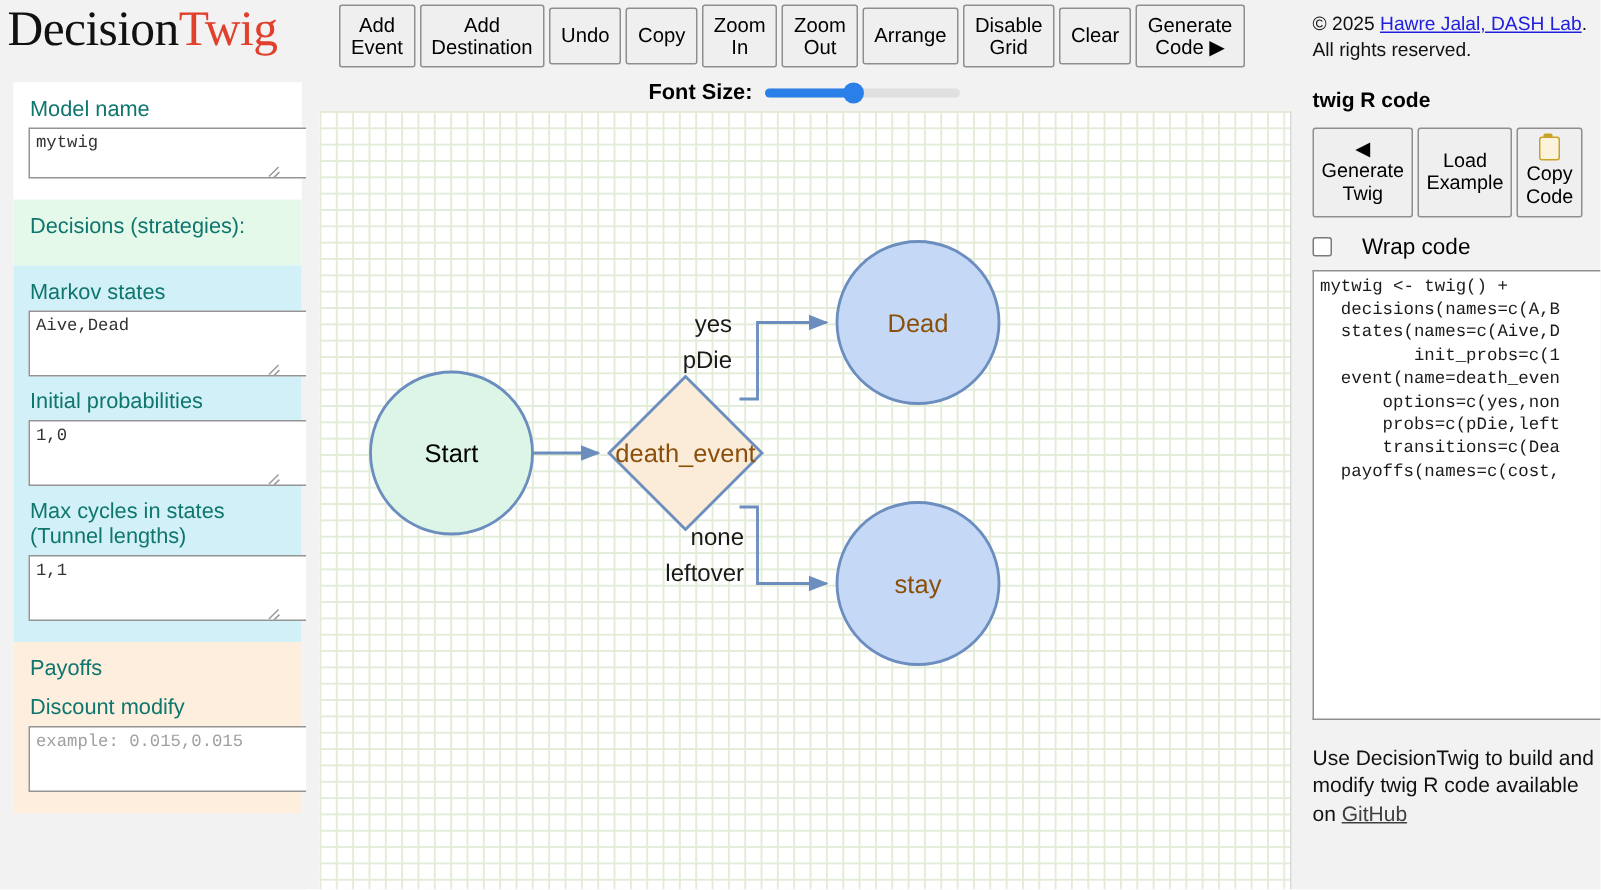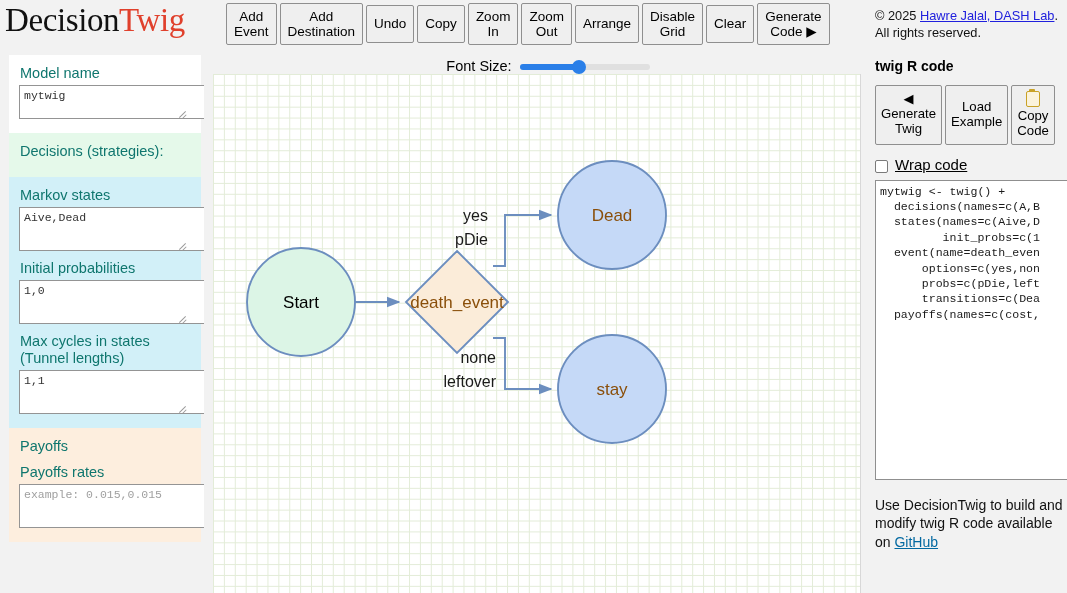--- a/index.html
+++ b/index.html
@@ -113,26 +113,27 @@
     display: flex;
     align-items: center;
     justify-content: center;
     cursor: pointer;
     white-space: pre-line;
   }
 
   
   #fontsize-row {
     position: absolute;
-    left: 224px; top: 50px;
+    left: 212px; top: 50px;
     width: 648px; height: 24px;
     display: flex;
-    align-items: flex-end;
+    align-items: center;
     justify-content: center;
     gap: 8px;
+    font-weight: bold;
   }
   #fontsize-label { font-size: 14.5px; color: #000; }
   #slider {
     position: relative;
     width: 130px;
     height: 14px;
     cursor: pointer;
   }
   #slider .track {
     position: absolute;
@@ -238,23 +239,22 @@
     content: "";
     position: absolute;
     left: 2px; top: -3px;
     width: 6px; height: 3px;
     background: #c9a227;
     border-radius: 1px;
   }
   #wrap-row {
     margin-top: 11px;
     display: flex;
-    align-items: flex-end;
-    gap: 7px;
-    text-decoration: underline;
+    align-items: center;
+    gap: 20px;
   }
   #wrap-box {
     width: 13px; height: 13px;
     border: 1px solid #7a7a7a;
     background: #fff;
     border-radius: 2px;
     cursor: pointer;
   }
   #wrap-label { font-size: 15px; color: #000; }
   #code-area {
@@ -276,21 +276,21 @@
     padding: 3px 0 0 4px;
     margin: 0;
   }
   #footnote {
     margin-top: 16px;
     width: 192px;
     font-size: 14px;
     line-height: 1.33;
     color: #111;
   }
-  #footnote a { color: #0369a1; text-decoration: underline; }
+  #footnote a { color: #404040; text-decoration: underline; }
 </style>
 </head>
 <body>
 
 <div id="app">
 
   <div id="sidebar">
     <div id="brand"><span class="b1">Decision</span><span class="b2">Twig</span></div>
 
     <div id="panels">
@@ -323,21 +323,21 @@
         <div class="fieldlabel" style="margin-top:9px;">Max cycles in states (Tunnel lengths)</div>
         <div class="ta-wrap">
           <textarea class="ta tall" placeholder="" style="">1,1</textarea>
           <span class="grip"></span>
         </div>
       </div>
 
       <div class="panel peach">
         <div class="fieldlabel">Payoffs</div>
 
-        <div class="fieldlabel" style="margin-top:9px;">Payoffs rates</div>
+        <div class="fieldlabel" style="margin-top:9px;">Discount modify</div>
         <div class="ta-wrap">
           <textarea class="ta tall" placeholder="example: 0.015,0.015" style=""></textarea>
 
         </div>
       </div>
 
     </div>
   </div>
 
   <div id="toolbar">

